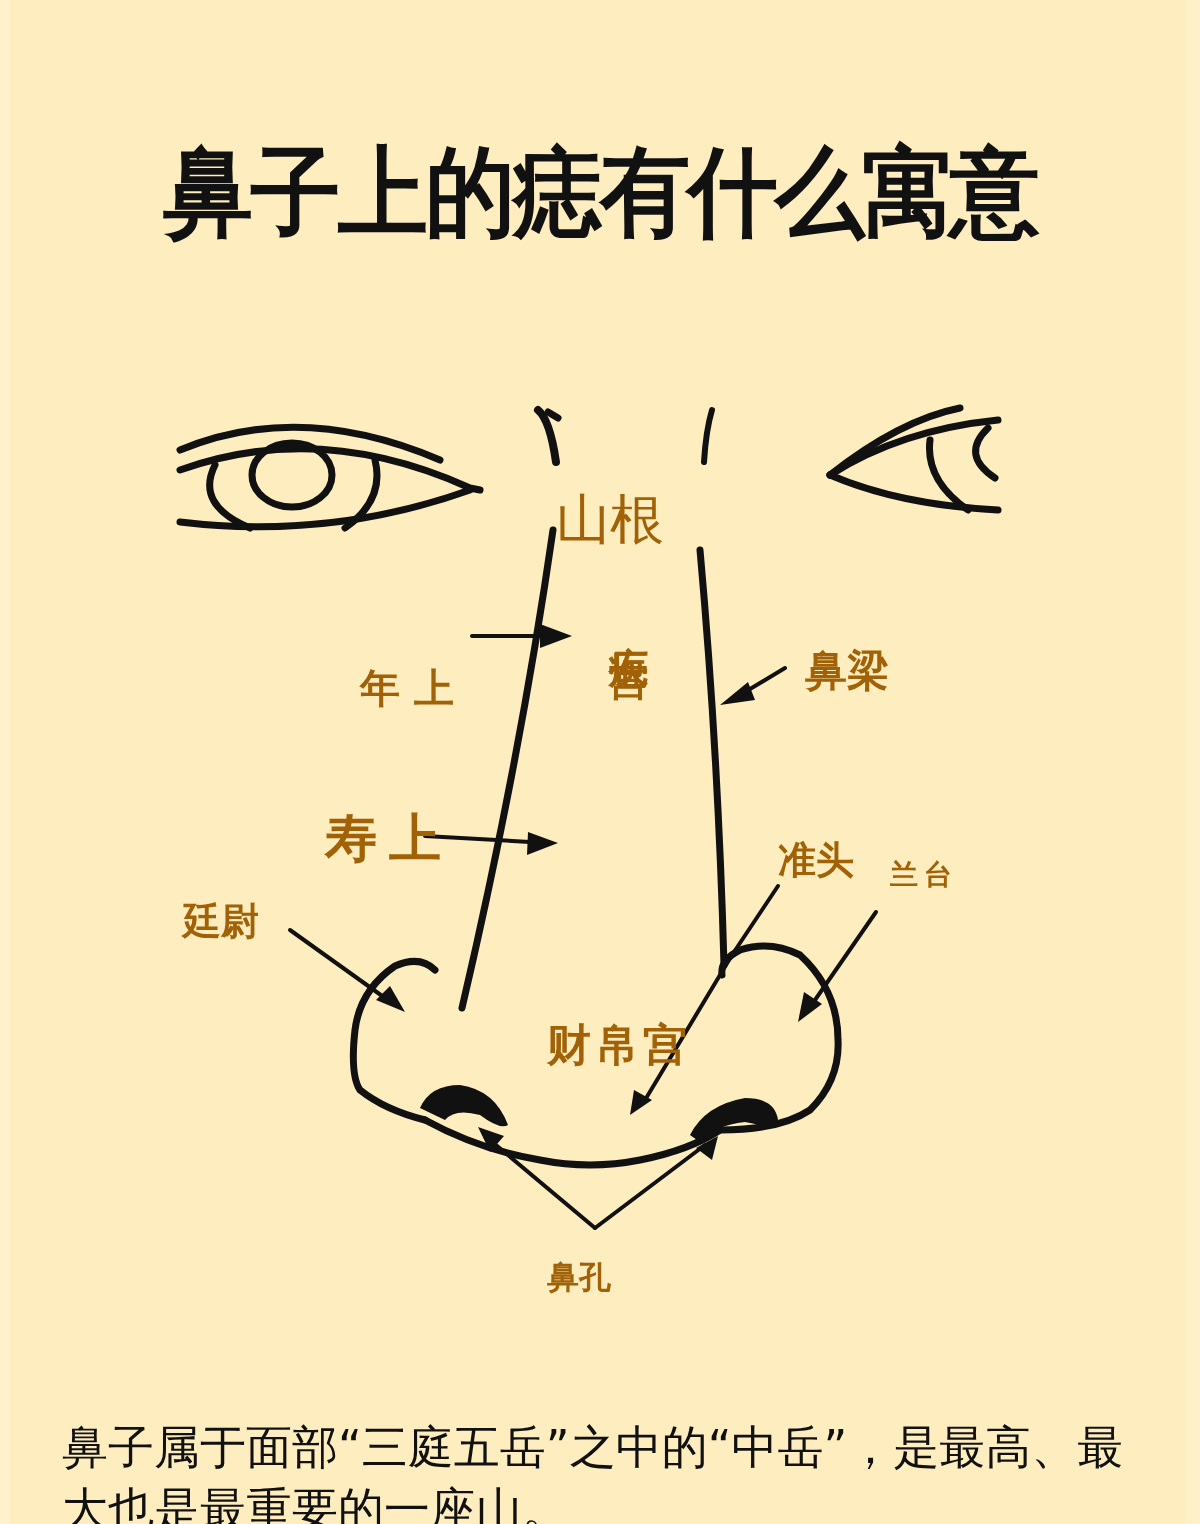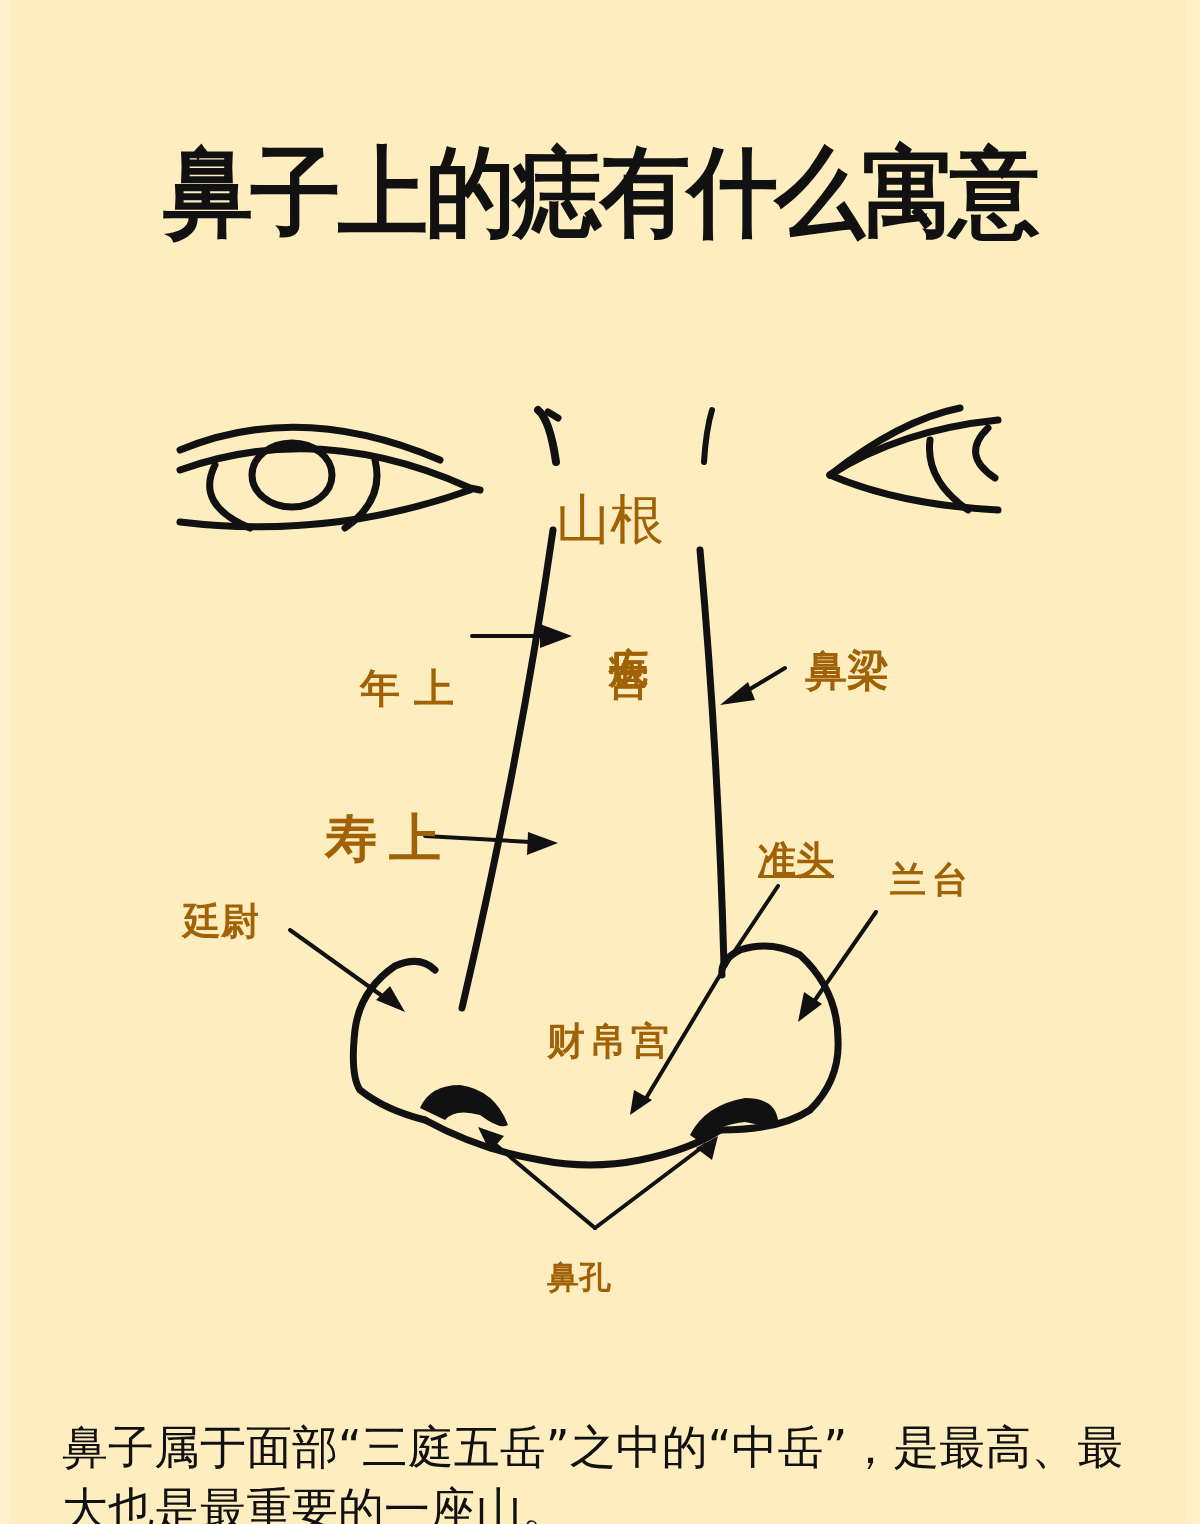--- a/index.html
+++ b/index.html
@@ -93,19 +93,19 @@
     <polygon points="478,1127 504,1136 490,1152"></polygon>
     <polygon points="718,1136 712,1160 696,1148"></polygon>
   </g>
 </svg>
 
 <div class="lbl" style="left:556px; top:484px; font-size:54px; font-weight:normal;">山根</div>
 <div class="lbl" style="left:360px; top:620px; font-size:40px; letter-spacing:14px;margin-top:41px;">年上</div>
 <div class="lbl lbl-vert" style="left:602px; top:614px; font-size:40px;">疾厄宫</div>
 <div class="lbl" style="left:805px; top:643px; font-size:42px;">鼻梁</div>
 <div class="lbl" style="left:325px; top:804px; font-size:52px; letter-spacing:12px;">寿上</div>
-<div class="lbl" style="left:758px; top:835px; font-size:38px;text-decoration:underline;">准头</div>
-<div class="lbl" style="left:890px; top:856px; font-size:36px; letter-spacing:6px;">兰台</div>
+<div class="lbl" style="left:778px; top:835px; font-size:38px;">准头</div>
+<div class="lbl" style="left:890px; top:856px; font-size:28px; letter-spacing:6px;">兰台</div>
 <div class="lbl" style="left:183px; top:896px; font-size:38px;font-family:Liberation Mono, monospace;">廷尉</div>
-<div class="lbl" style="left:547px; top:1016px; font-size:38px; letter-spacing:4px;">财帛宫</div>
+<div class="lbl" style="left:547px; top:1016px; font-size:44px; letter-spacing:4px;">财帛宫</div>
 <div class="lbl" style="left:547px; top:1256px; font-size:32px;">鼻孔</div>
 
 <div class="body-text">鼻子属于面部“三庭五岳”之中的“中岳”，是最高、最大也是最重要的一座山。</div>
 
 </body></html>

